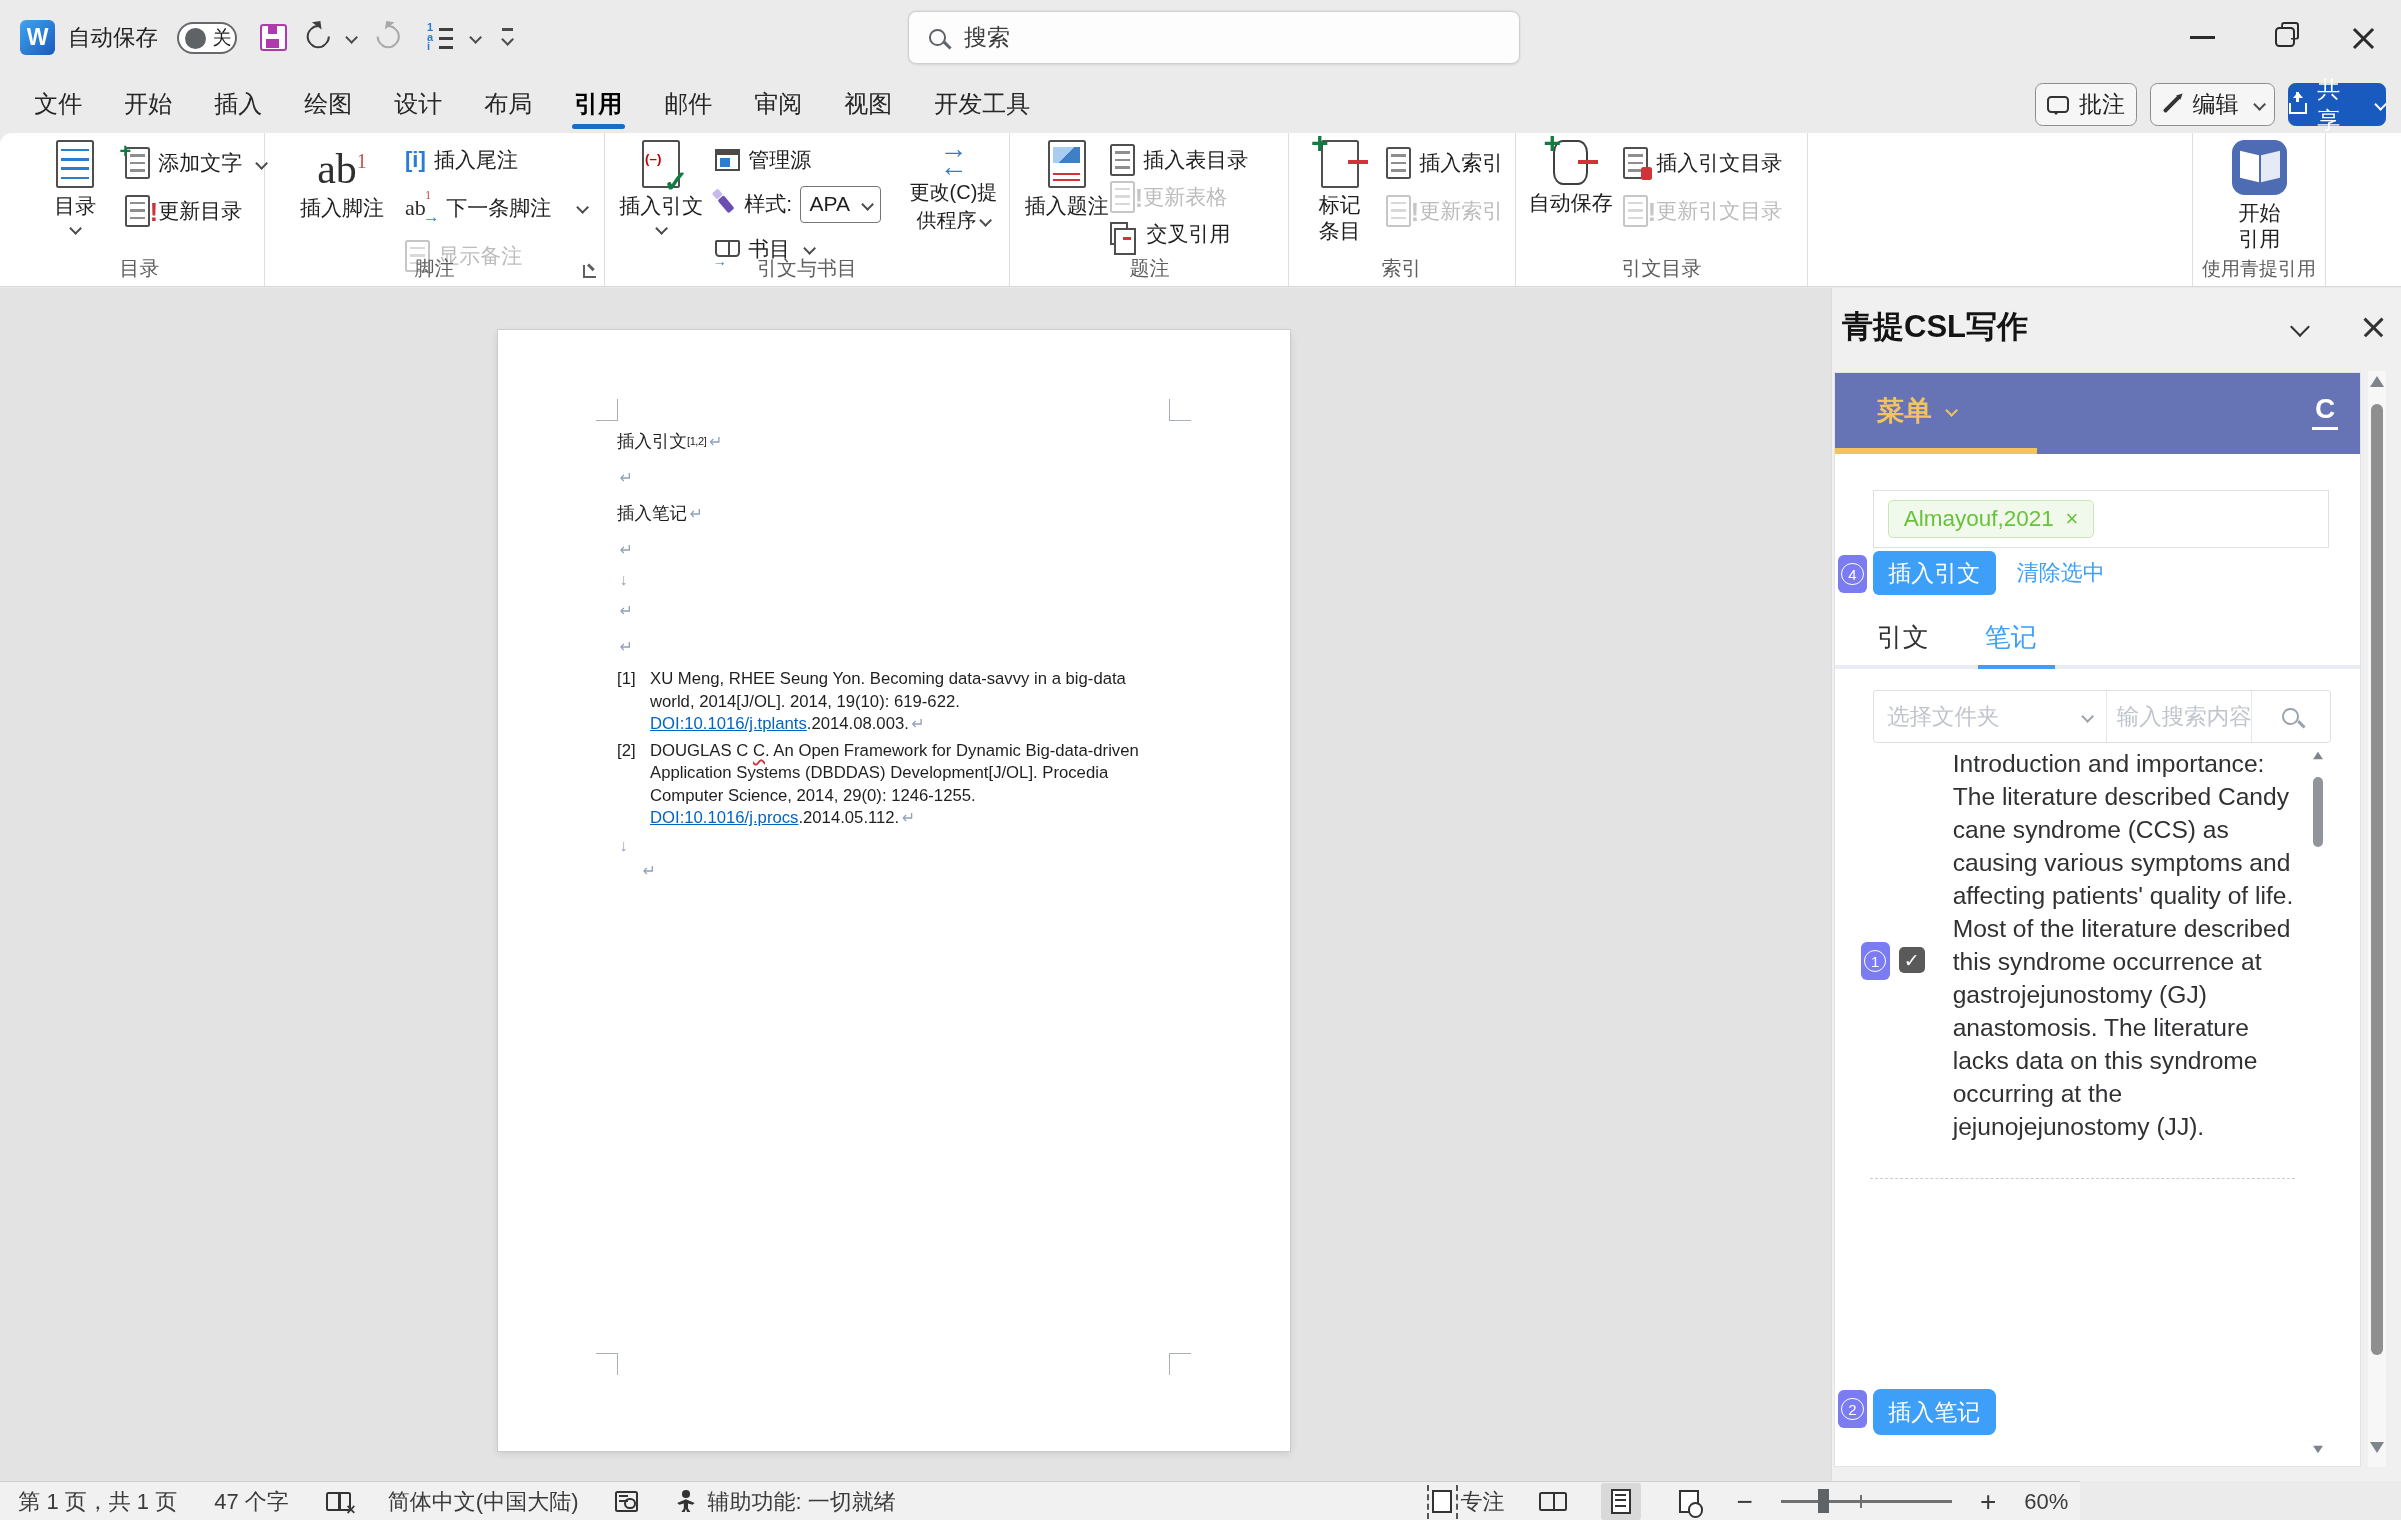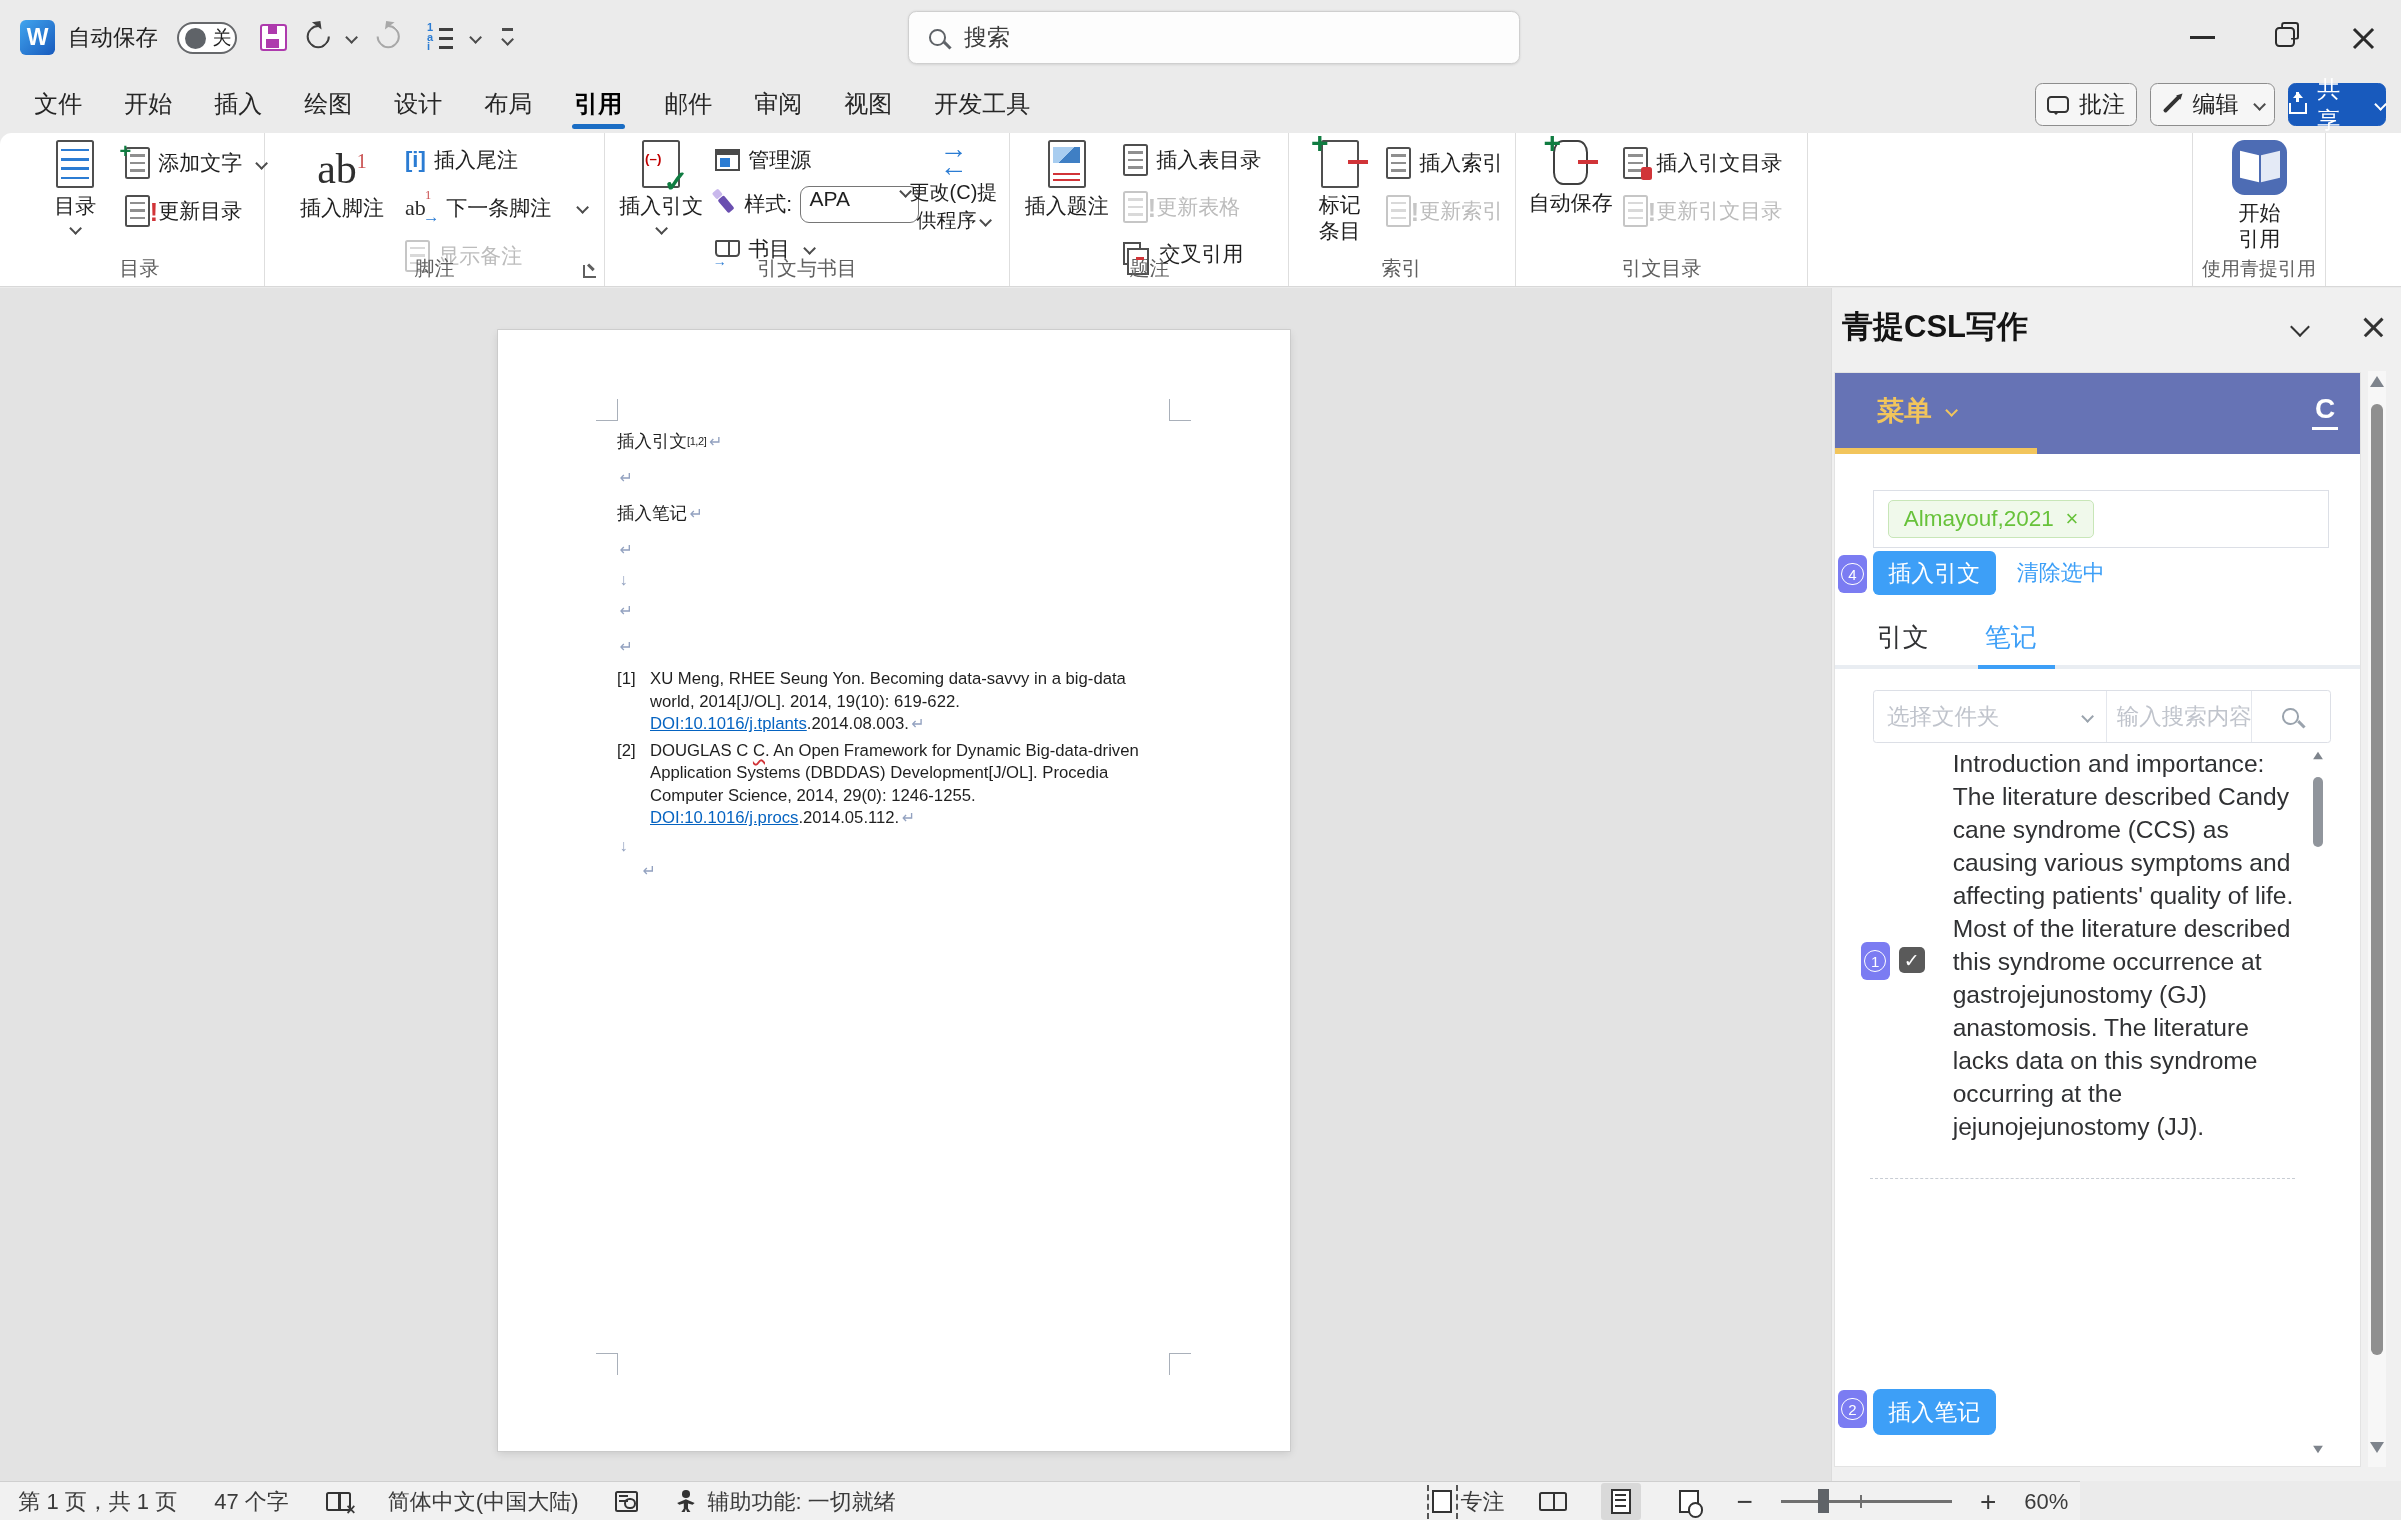--- a/index.html
+++ b/index.html
@@ -100,21 +100,21 @@
   .endn{color:#2b7cd3;font-weight:700;font-size:22px;flex:none}
   .endn::before{content:"[i]"}
   .winic{width:25px;height:22.5px;border:2.5px solid #4a4a4a;position:relative;flex:none}
   .winic::before{content:"";position:absolute;top:0;left:0;right:0;height:4.2px;background:#4a4a4a}
   .winic::after{content:"";position:absolute;left:2.5px;bottom:2.5px;width:10px;height:8.3px;background:#2b7cd3}
   .brush{width:7.5px;height:16.7px;background:#6a4fb0;border-radius:1.7px;transform:rotate(-40deg);position:relative;flex:none;margin:0 6.7px}
   .brush::after{content:"";position:absolute;top:-9.2px;left:0;width:7.5px;height:8.3px;background:#c9b8ec;border-radius:1.7px}
   .obook{width:25px;height:16.7px;border:2.5px solid #4a4a4a;border-radius:1.7px 1.7px 4.2px 4.2px;position:relative;flex:none}
   .obook::before{content:"";position:absolute;left:50%;top:0;bottom:0;width:2.5px;background:#4a4a4a}
   .obook::after{content:"→";position:absolute;left:-4.2px;bottom:-14px;color:#2b7cd3;font-size:14px;font-weight:700}
-  .sel{width:119px;height:37px;border:1.7px solid #767676;border-radius:9px;background:#fff;display:flex;justify-content:space-between;padding:0 8.3px;font-size:21px;color:#1f1f1f}
+  .sel{width:81px;height:37px;border:1.7px solid #767676;border-radius:4px;background:#fff;display:flex;align-items:center;justify-content:space-between;padding:0 8.3px;font-size:21px;color:#1f1f1f}
   .swap{display:flex;flex-direction:column;color:#2b7cd3;font-weight:700;font-size:28px;line-height:18.3px;align-items:center}
   .swap::before{content:"→"}.swap::after{content:"←"}
   .picic{width:38px;height:48px;border:2.5px solid #4f4f4f;border-radius:2.5px;position:relative;background:#fff;flex:none}
   .picic::before{content:"";position:absolute;left:3.3px;top:5px;right:3.3px;height:16.7px;background:linear-gradient(135deg,#a8cdf0 50%,#3f7fc4 50%)}
   .picic::after{content:"";position:absolute;left:3.3px;bottom:4.2px;right:3.3px;height:8.3px;background:repeating-linear-gradient(to bottom,#d13438 0 2.5px,transparent 2.5px 5.8px)}
   .crossic{width:18.3px;height:23px;border:2.5px solid #4f4f4f;background:#fff;position:relative;flex:none;margin-right:10px}
   .crossic::before{content:"";position:absolute;right:-10px;top:4.2px;width:18.3px;height:23px;border:2.5px solid #4f4f4f;background:#fff}
   .crossic::after{content:"";position:absolute;right:-5px;top:12.5px;width:8.3px;height:3.3px;background:#d13438;z-index:2}
   .scrollic{width:35px;height:45px;border:2.5px solid #3f3f3f;border-radius:10px/12.5px;background:#fff;position:relative;flex:none}
   .launcher{position:absolute;right:8.3px;bottom:8.3px;width:12.5px;height:12.5px;border-left:2.1px solid #5f5f5f;border-bottom:2.1px solid #5f5f5f}
@@ -370,21 +370,21 @@
         </span>
     </div>
     <div class="glabel">引文与书目</div>
   </div>
 
   <div class="grp" style="left:1011px;width:278px">
     <div class="bigbtn" style="left:6.7px;width:98px">
       <span class="picic"></span>
       <span>插入题注</span>
     </div>
-    <div class="col" style="left:112px;top:8.3px;gap:10px">
+    <div class="col" style="left:99px;top:8.3px;gap:0">
       <div class="sbtn">
         <span class="pg">
             <span class="ln"></span>
           </span>
         <span>插入表目录</span>
       </div>
       <div class="sbtn dis">
         <span class="pg dis">
             <span class="ln"></span>
             <span class="excl dis">!</span>

